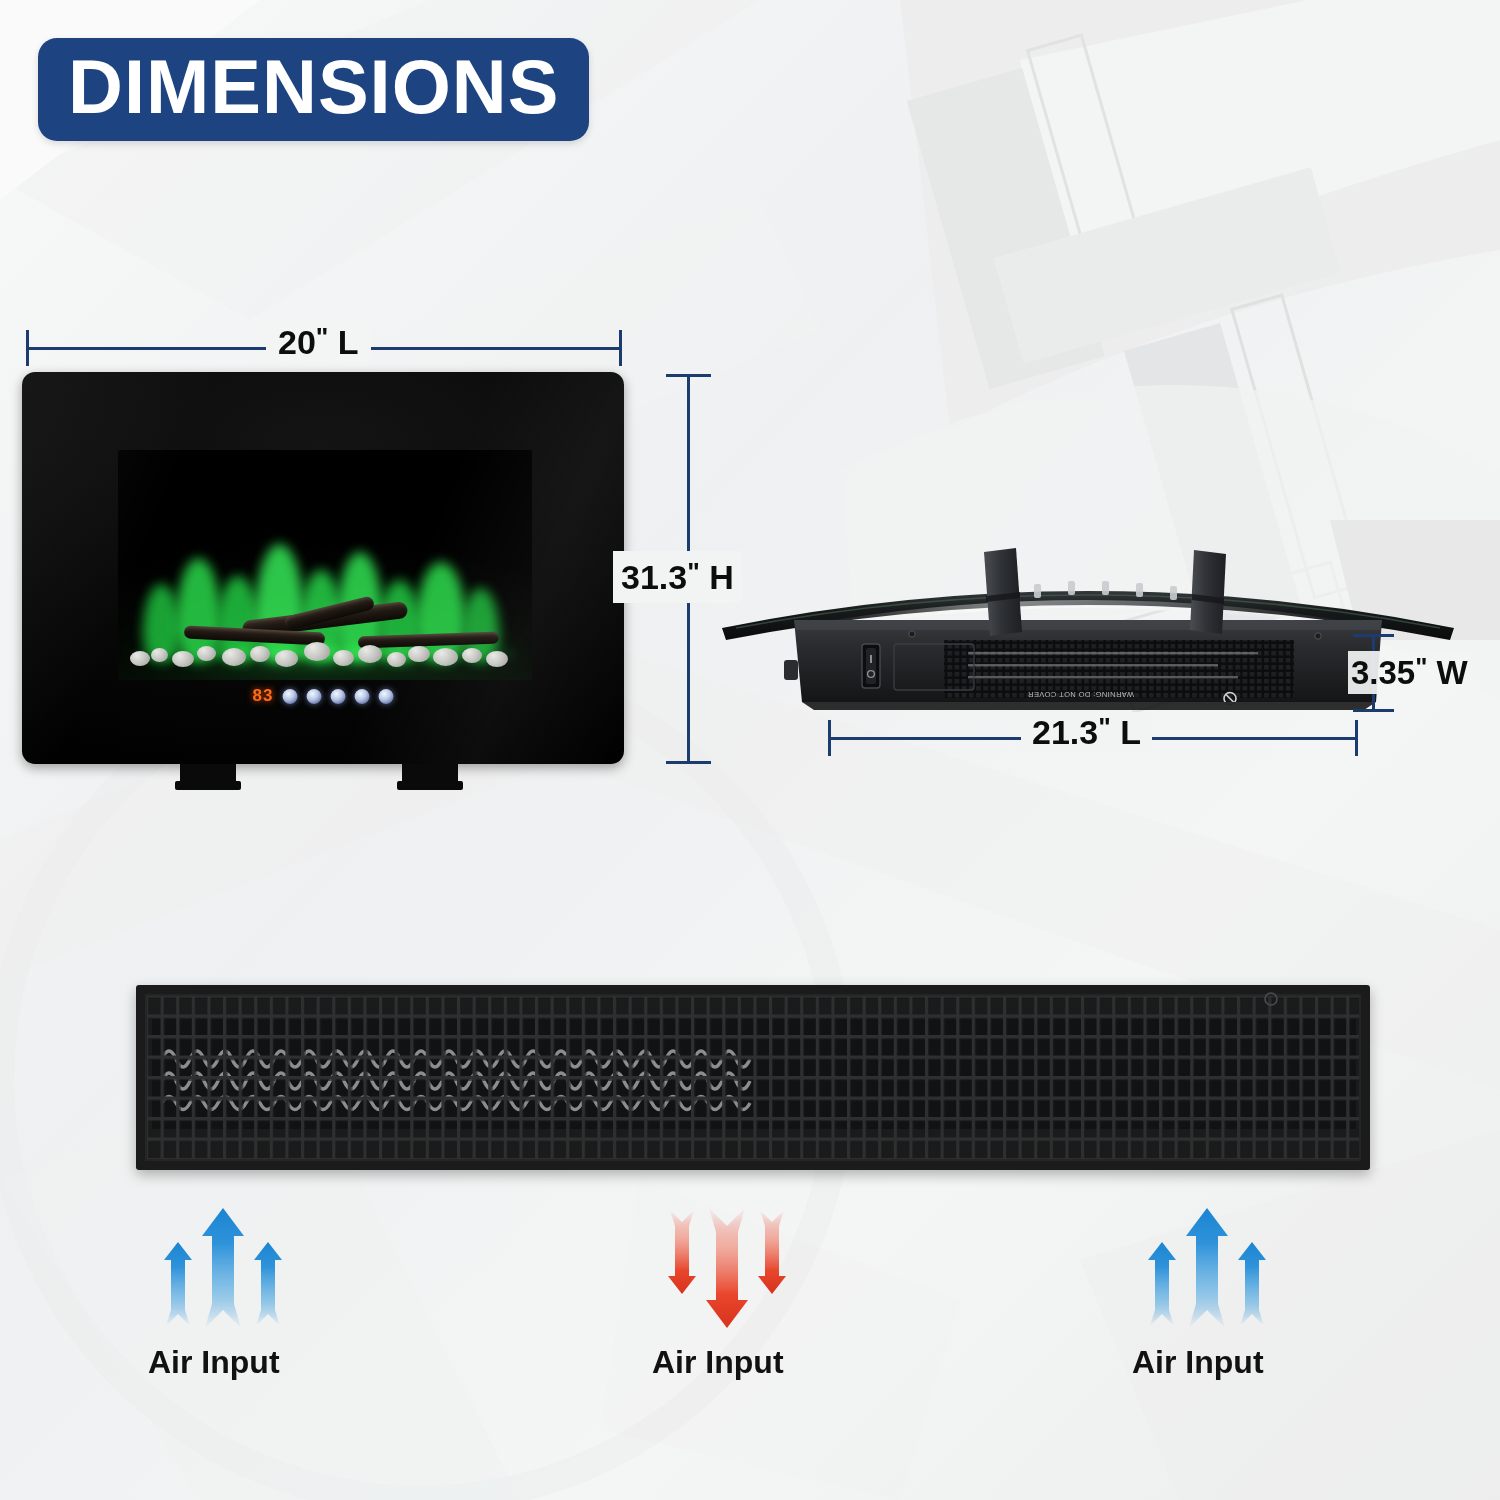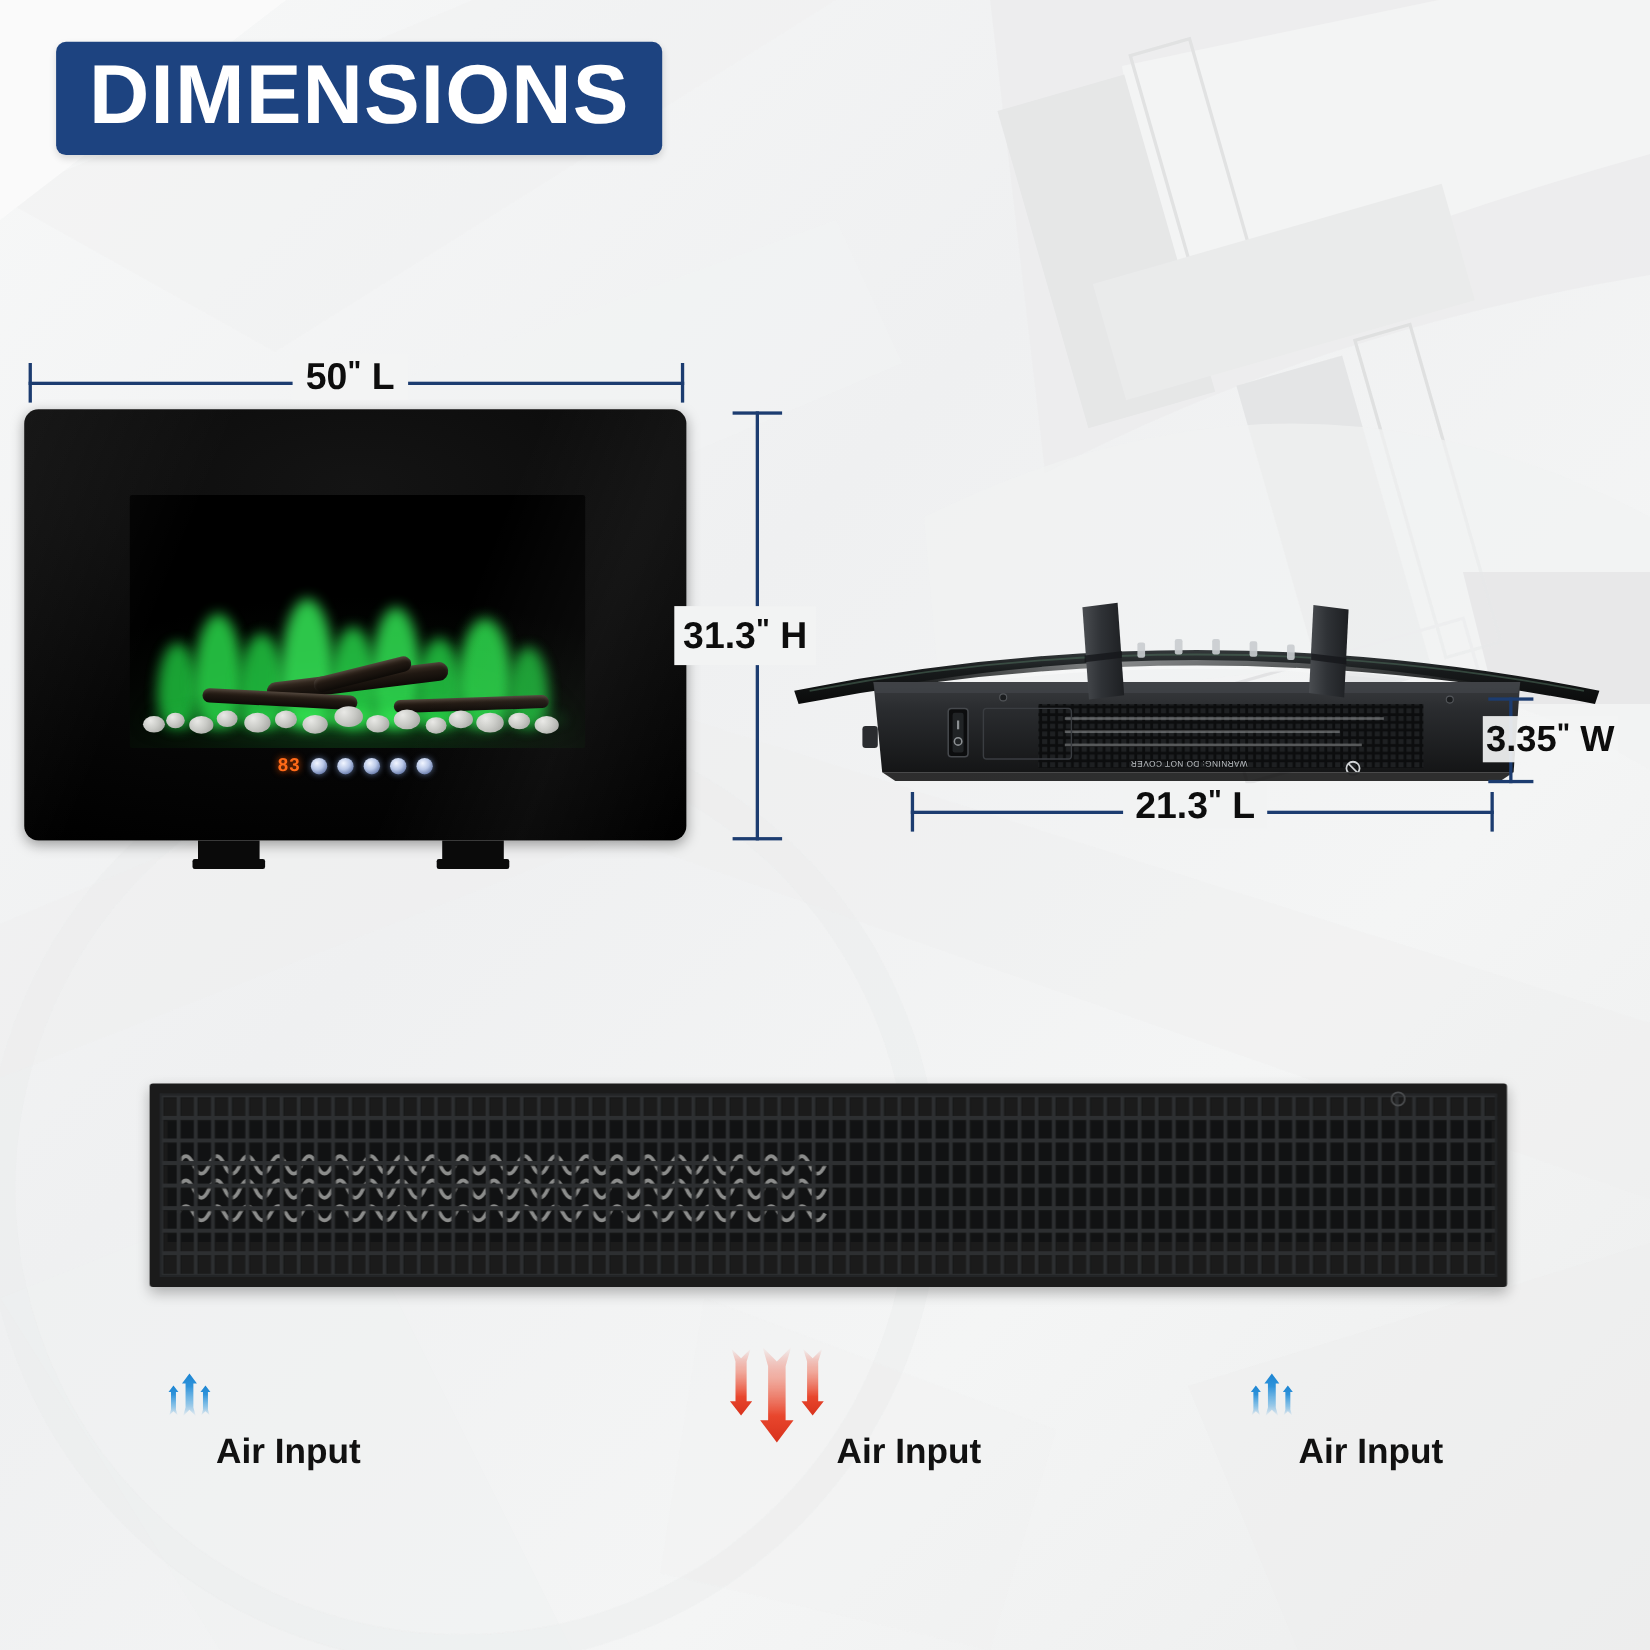--- a/index.html
+++ b/index.html
@@ -12,24 +12,23 @@
 
   
   #bg{position:absolute;inset:0;overflow:hidden;background:
       linear-gradient(135deg,#f7f8f8 0%,#eff0f1 40%,#f4f5f5 70%,#eceded 100%);}
   #bg svg{position:absolute;inset:0;width:1500px;height:1500px;}
 
   
   #banner{
     position:absolute;left:38px;top:38px;
     background:#1d4380;
-    border-radius:9px;
+    border-radius:19px;
     padding:9px 30px 14px 30px;
     box-shadow:0 3px 7px rgba(0,0,0,.13);
-    margin-left:13px;
   }
   #banner .txt{
     color:#ffffff;font-weight:bold;font-size:76px;letter-spacing:1px;
     line-height:1.05;white-space:nowrap;
     font-family:"Liberation Sans", sans-serif;
   }
 
   
   .dimline{position:absolute;background:#1c3c70;}
   .dimlabel{
@@ -84,21 +83,21 @@
   
   #profile{position:absolute;left:716px;top:524px;width:744px;height:200px;}
 
   
   #grille{position:absolute;left:136px;top:985px;width:1234px;height:185px;
     background:#1b1b1b;border-radius:3px;box-shadow:0 5px 13px rgba(0,0,0,.28);overflow:hidden;}
   #grilleCoils{position:absolute;left:16px;top:34px;width:1204px;height:110px;overflow:hidden;}
   #grilleMesh{position:absolute;left:9px;top:9px;width:1216px;height:167px;}
 
   
-  .airgroup{position:absolute;display:flex;flex-direction:row;align-items:flex-end;}
+  .airgroup{position:absolute;display:flex;flex-direction:column;align-items:flex-start;}
   .airgroup .lbl{font-weight:bold;font-size:32px;color:#111;white-space:nowrap;
     font-family:"Liberation Sans", sans-serif;margin-top:6px;}
 </style>
 </head>
 <body>
 
 <div id="bg">
   <svg viewBox="0 0 1500 1500" xmlns="http://www.w3.org/2000/svg">
     <defs>
       <linearGradient id="sheen" x1="0" y1="0" x2="1" y2="1">
@@ -196,21 +195,21 @@
   </div>
 
   <div class="foot" style="left:158px;"></div>
   <div class="foot" style="left:380px;"></div>
 </div>
 
 <div class="dimline" style="left:26px;top:347px;width:596px;height:3px;"></div>
 <div class="dimline" style="left:26px;top:330px;width:3px;height:36px;"></div>
 <div class="dimline" style="left:619px;top:330px;width:3px;height:36px;"></div>
 <div class="dimlabel" style="left:266px;top:322px;font-size:34px;background:#f3f4f4;padding:0 12px;">
-  <span>50</span><span class="q">"</span>&nbsp;<span>L</span>
+  <span>20</span><span class="q">"</span>&nbsp;<span>L</span>
 </div>
 
 <div class="dimline" style="left:687px;top:374px;width:3px;height:390px;"></div>
 <div class="dimline" style="left:666px;top:374px;width:45px;height:3px;"></div>
 <div class="dimline" style="left:666px;top:761px;width:45px;height:3px;"></div>
 <div class="dimlabel" style="left:613px;top:551px;font-size:34px;background:#f2f3f3;padding:6px 8px;">
   <span>31.3</span><span class="q">"</span>&nbsp;<span>H</span>
 </div>
 
 <div id="profile">

